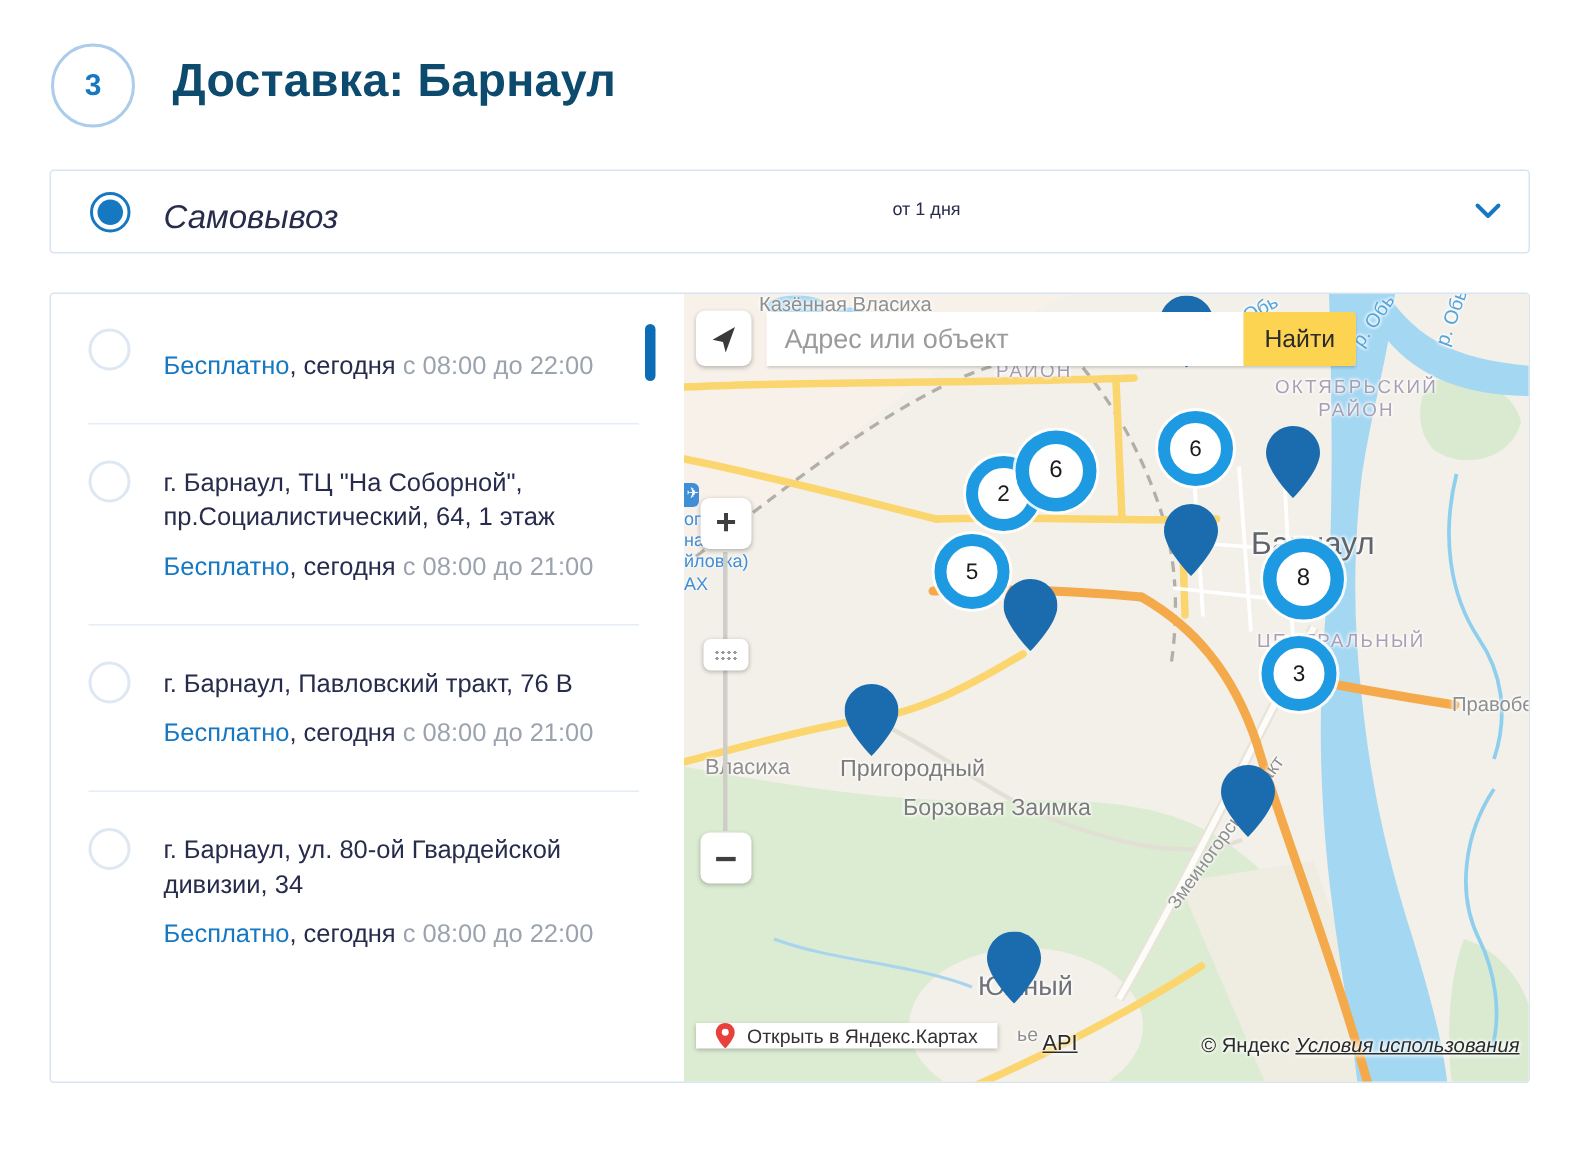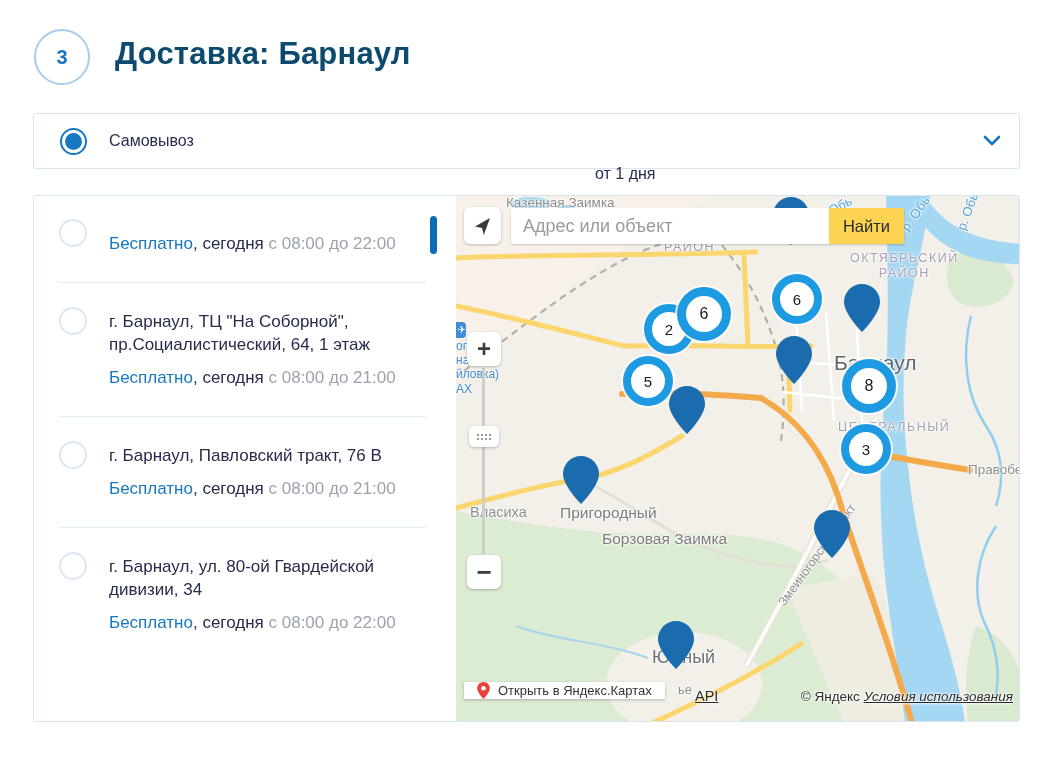--- a/index.html
+++ b/index.html
@@ -11,22 +11,22 @@
     border-radius:50%; display:flex; align-items:center; justify-content:center;
     color:#1778c2; font-size:20px; font-weight:bold; }
   #page-title { left:115px; top:36px; font-size:31px; font-weight:bold; color:#0c4a6e; letter-spacing:.2px; }
 
   
   #method-row { left:33px; top:113px; width:987px; height:56px; border:1px solid #d7e4f1;
     border-radius:3px; background:#fff; }
   .radio-on { position:absolute; left:26px; top:14px; width:27px; height:27px; border:2px solid #1778c2;
     border-radius:50%; display:flex; align-items:center; justify-content:center; }
   .radio-on i { width:17px; height:17px; border-radius:50%; background:#1778c2; }
-  #method-label { position:absolute; left:75px; top:18px; font-size:16px; color:#272c4d; font-weight:500; }
-  #method-duration { position:absolute; left:561px; top:18px; font-size:16px; color:#272c4d;margin-top:33px; }
+  #method-label { position:absolute; left:75px; top:18px; font-size:22px; color:#272c4d; font-weight:500;font-style:italic; }
+  #method-duration { position:absolute; left:561px; top:18px; font-size:12px; color:#272c4d; }
   #method-chevron { position:absolute; right:18px; top:21px; }
 
   
   #panel { left:33px; top:195px; width:987px; height:527px; border:1px solid #d7e4f1;
     border-radius:3px; background:#fff; overflow:hidden; }
 
   
   #pt-list { position:absolute; left:0; top:0; width:422px; height:512px; overflow:hidden;
     padding:26px 30px 0 25px; }
   .pt-item { display:flex; padding-bottom:27px; }
@@ -184,21 +184,21 @@
         <path d="M326,196 L420,206"></path>
       </g>
 
       <g stroke="#f4aa4b" stroke-width="6" fill="none" stroke-linecap="round">
         <path d="M166,198 C215,196 260,198 305,202"></path>
         <path d="M305,202 C340,222 366,252 382,300 C398,355 432,440 456,527"></path>
         <path d="M408,255 C440,262 476,268 514,274"></path>
       </g>
     </svg>
 
-    <span class="map-label" style="left:50px; top:-1px; font-size:13.5px;">Казённая Заимка</span>
+    <span class="map-label" style="left:50px; top:-1px; font-size:13.5px;">Казённая Власиха</span>
     <span class="map-label district" style="left:208px; top:44px;">РАЙОН</span>
     <span class="map-label district" style="left:394px; top:55px;"><span>ОКТЯБРЬСКИЙ</span><br><span>РАЙОН</span></span>
     <span class="map-label" style="left:378px; top:155px; font-size:21px; color:#606468; font-weight:500;">Барнаул</span>
     <span class="map-label district" style="left:382px; top:224px;">ЦЕНТРАЛЬНЫЙ</span>
     <span class="map-label" style="left:14px; top:308px; font-size:14.5px;">Власиха</span>
     <span class="map-label" style="left:104px; top:308px; font-size:15.5px; color:#7c7c7c;">Пригородный</span>
     <span class="map-label" style="left:146px; top:334px; font-size:15.5px; color:#7c7c7c;">Борзовая Заимка</span>
     <span class="map-label" style="left:196px; top:451px; font-size:18px; color:#6f7277;">Южный</span>
     <span class="map-label" style="left:222px; top:486px; font-size:13px;">ье</span>
     <span class="map-label" style="left:512px; top:266px; font-size:13.5px;">Правобе</span>

